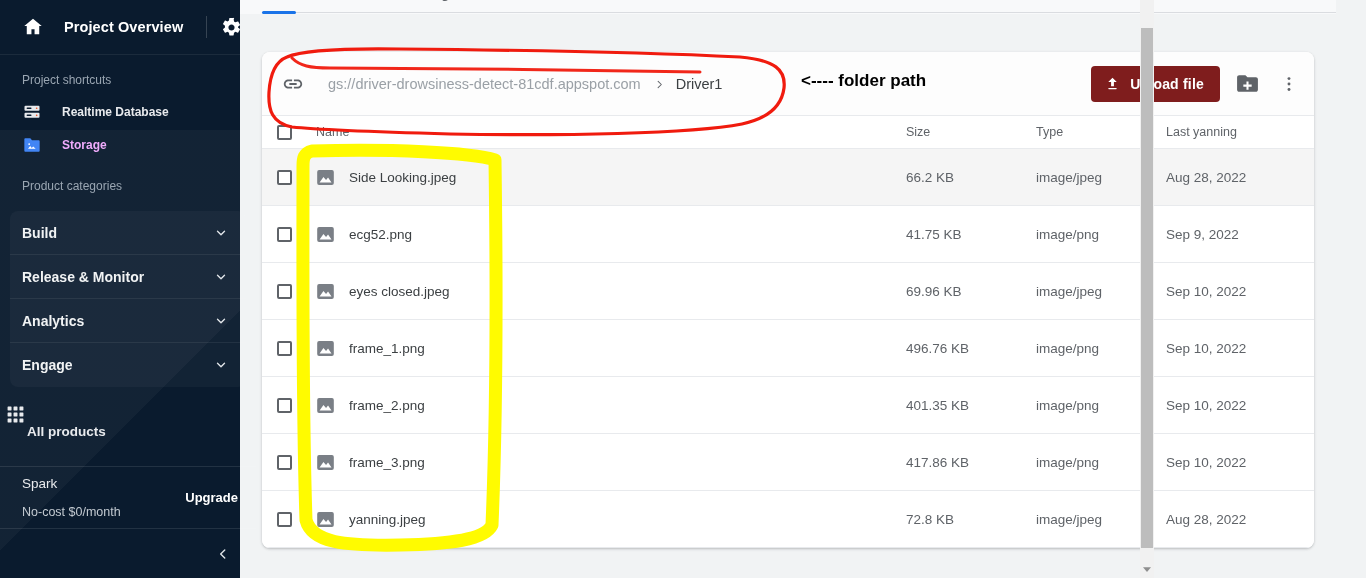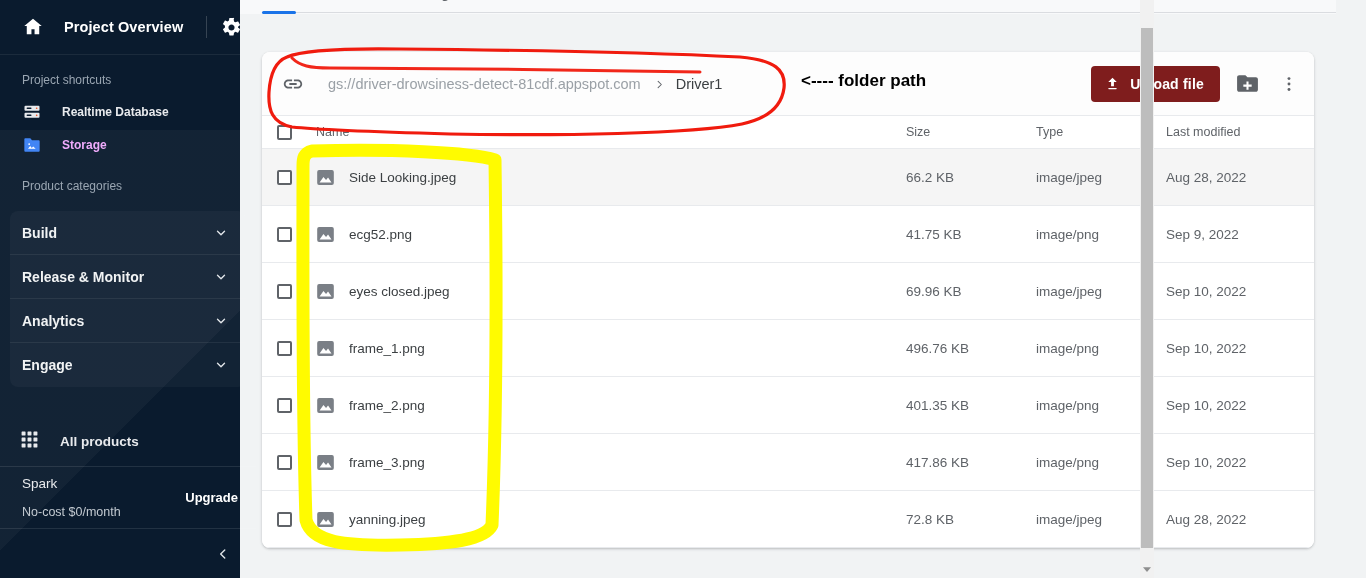--- a/index.html
+++ b/index.html
@@ -63,23 +63,24 @@
   .cat-row {
     height: 44px; display: flex; align-items: center;
     padding: 0 18px 0 12px; cursor: pointer;
     border-bottom: 1px solid rgba(255,255,255,0.07);
   }
   .cat-group .cat-row:last-child { border-bottom: none; }
   .cat-label { font-size: 14px; font-weight: bold; color: #f1f3f4; }
   .chev { margin-left: auto; width: 14px; height: 14px; }
 
   .sb-allproducts {
-    display: flex; align-items: flex-end; height: 44px;
-    padding-left: 20px; margin-top: 18px; position: relative; z-index: 2;
+    display: flex; align-items: flex-start; height: 44px;
+    padding-left: 6px; margin-top: 18px; position: relative; z-index: 2;
     cursor: pointer;
+    flex-direction: column;
   }
   .grid-icon { width: 19px; height: 19px; flex: 0 0 19px; }
   .sb-allproducts .sb-item-label { margin-left: 21px; font-size: 13.5px; }
 
   .plan-box {
     position: absolute; left: 0; bottom: 49px; width: 256px; height: 63px;
     border-top: 1px solid rgba(255,255,255,0.10);
     border-bottom: 1px solid rgba(255,255,255,0.10);
     display: flex; align-items: center; padding: 0 18px 0 22px; z-index: 2;
   }
@@ -386,21 +387,21 @@
         </span>
       </div>
 
       <div class="thead">
         <div class="col-check">
           <span class="cbox"></span>
         </div>
         <div class="col-name">Name</div>
         <div class="col-size">Size</div>
         <div class="col-type">Type</div>
-        <div class="col-mod">Last modified</div>
+        <div class="col-mod">Last yanning</div>
       </div>
 
       <div id="rows-container">
           <div class="row selected">
             <div class="col-check">
               <span class="cbox"></span>
             </div>
             <div class="col-name">
               <span class="file-icon"><svg viewBox="0 0 24 24" width="19" height="19">
                   <rect x="1.5" y="2.5" width="21" height="19" rx="2.4" fill="#7a7f86"></rect>

